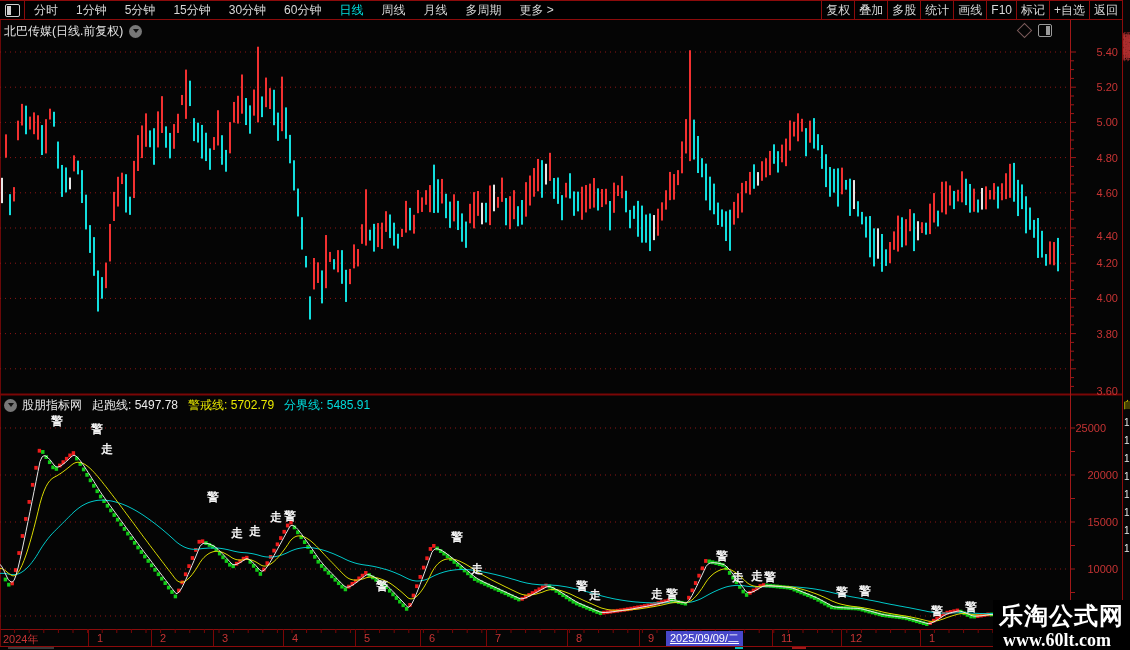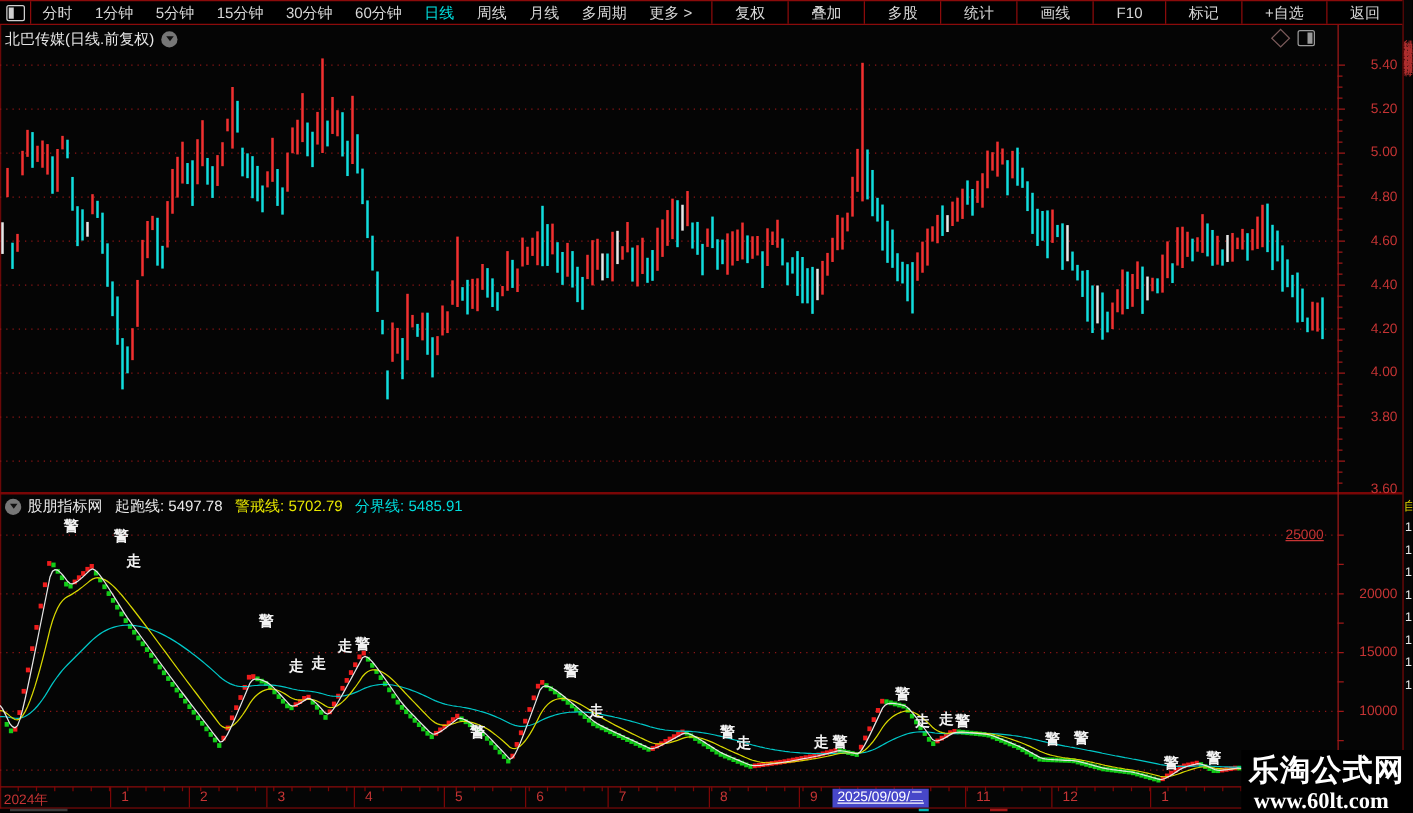--- a/index.html
+++ b/index.html
@@ -11,21 +11,21 @@
   #toolbar{position:absolute;left:0;top:0;width:1122px;height:20px;background:#000;
     border-top:1px solid #8b0b0b;border-bottom:1px solid #8b0b0b;box-sizing:border-box;
     display:flex;align-items:center;z-index:4;font-size:12px;color:#d8d8d8;}
   #tb-left{display:flex;align-items:center;}
   .tb-item{padding:0 9px;cursor:default;line-height:18px;}
   .tb-item.active{color:#00e0e0;}
   .tb-iconbox{width:24px;height:18px;border-right:1px solid #8b0b0b;display:flex;align-items:center;justify-content:center;}
   .layout-ico{width:13px;height:11px;border:1px solid #cfcfcf;border-radius:2px;position:relative;}
   .layout-ico::after{content:"";position:absolute;left:1px;top:1px;bottom:1px;width:4px;background:#cfcfcf;}
   #tb-right{margin-left:auto;display:flex;height:18px;align-items:center;}
-  .tb-btn{padding:0 18px;border-left:1px solid #8b0b0b;height:18px;line-height:18px;}
+  .tb-btn{padding:0 4px;border-left:1px solid #8b0b0b;height:18px;line-height:18px;}
   
   #titlerow{position:absolute;left:0;top:21px;width:1122px;height:20px;z-index:4;
     display:flex;align-items:center;color:#e6e6e6;font-size:12px;}
   #stock-title{margin-left:4px;}
   .circ-chev{width:13px;height:13px;border-radius:50%;background:#777;display:inline-block;margin-left:6px;position:relative;}
   .circ-chev::after{content:"";position:absolute;left:3.5px;top:4px;border:3px solid transparent;border-top:4px solid #111;}
   #title-icons{position:absolute;right:70px;top:3px;display:flex;gap:8px;align-items:center;}
   .diamond-ico{width:9px;height:9px;border:1px solid #7a5a5a;transform:rotate(45deg);}
   .panel-ico{width:12px;height:11px;border:1px solid #9a9a9a;border-radius:2px;position:relative;}
   .panel-ico::after{content:"";position:absolute;right:1px;top:1px;bottom:1px;width:4px;background:#9a9a9a;}
@@ -839,26 +839,26 @@
   <span class="m" style="color:#e8e8e8;">股朋指标网</span>
   <span id="ind-metrics"><span class="m" style="color: rgb(235, 235, 235);">起跑线: 5497.78</span><span class="m" style="color: rgb(232, 232, 0);">警戒线: 5702.79</span><span class="m" style="color: rgb(0, 220, 220);">分界线: 5485.91</span></span>
 </div>
 
 <div id="labels">
       <div class="lbl ax" style="left: 1076px; top: 46px;">5.40</div>
       <div class="lbl ax" style="left: 1076px; top: 81.2px;">5.20</div>
       <div class="lbl ax" style="left: 1076px; top: 116.4px;">5.00</div>
       <div class="lbl ax" style="left: 1076px; top: 151.6px;">4.80</div>
       <div class="lbl ax" style="left: 1076px; top: 186.8px;">4.60</div>
-      <div class="lbl ax" style="left: 1076px; top: 222px;">4.40</div>
+      <div class="lbl ax" style="left: 1076px; top: 230px;">4.40</div>
       <div class="lbl ax" style="left: 1076px; top: 257.2px;">4.20</div>
       <div class="lbl ax" style="left: 1076px; top: 292.4px;">4.00</div>
       <div class="lbl ax" style="left: 1076px; top: 327.6px;">3.80</div>
       <div class="lbl ax" style="left: 1076px; top: 352px; margin-top: 33px;">3.60</div>
-      <div class="lbl ax" style="left: 1017px; top: 422px; text-decoration: underline;">25000</div>
+      <div class="lbl ax" style="left: 1064px; top: 422px;">25000</div>
       <div class="lbl ax" style="left: 1076px; top: 469px;">20000</div>
       <div class="lbl ax" style="left: 1076px; top: 516px;">15000</div>
       <div class="lbl ax" style="left: 1076px; top: 563px;">10000</div>
       <div class="lbl mon" style="left: 3px; top: 632px;">2024年</div>
       <div class="lbl mon" style="left: 97px; top: 632px;">1</div>
       <div class="lbl mon" style="left: 160px; top: 632px;">2</div>
       <div class="lbl mon" style="left: 222px; top: 632px;">3</div>
       <div class="lbl mon" style="left: 292px; top: 632px;">4</div>
       <div class="lbl mon" style="left: 364px; top: 632px;">5</div>
       <div class="lbl mon" style="left: 429px; top: 632px;">6</div>

